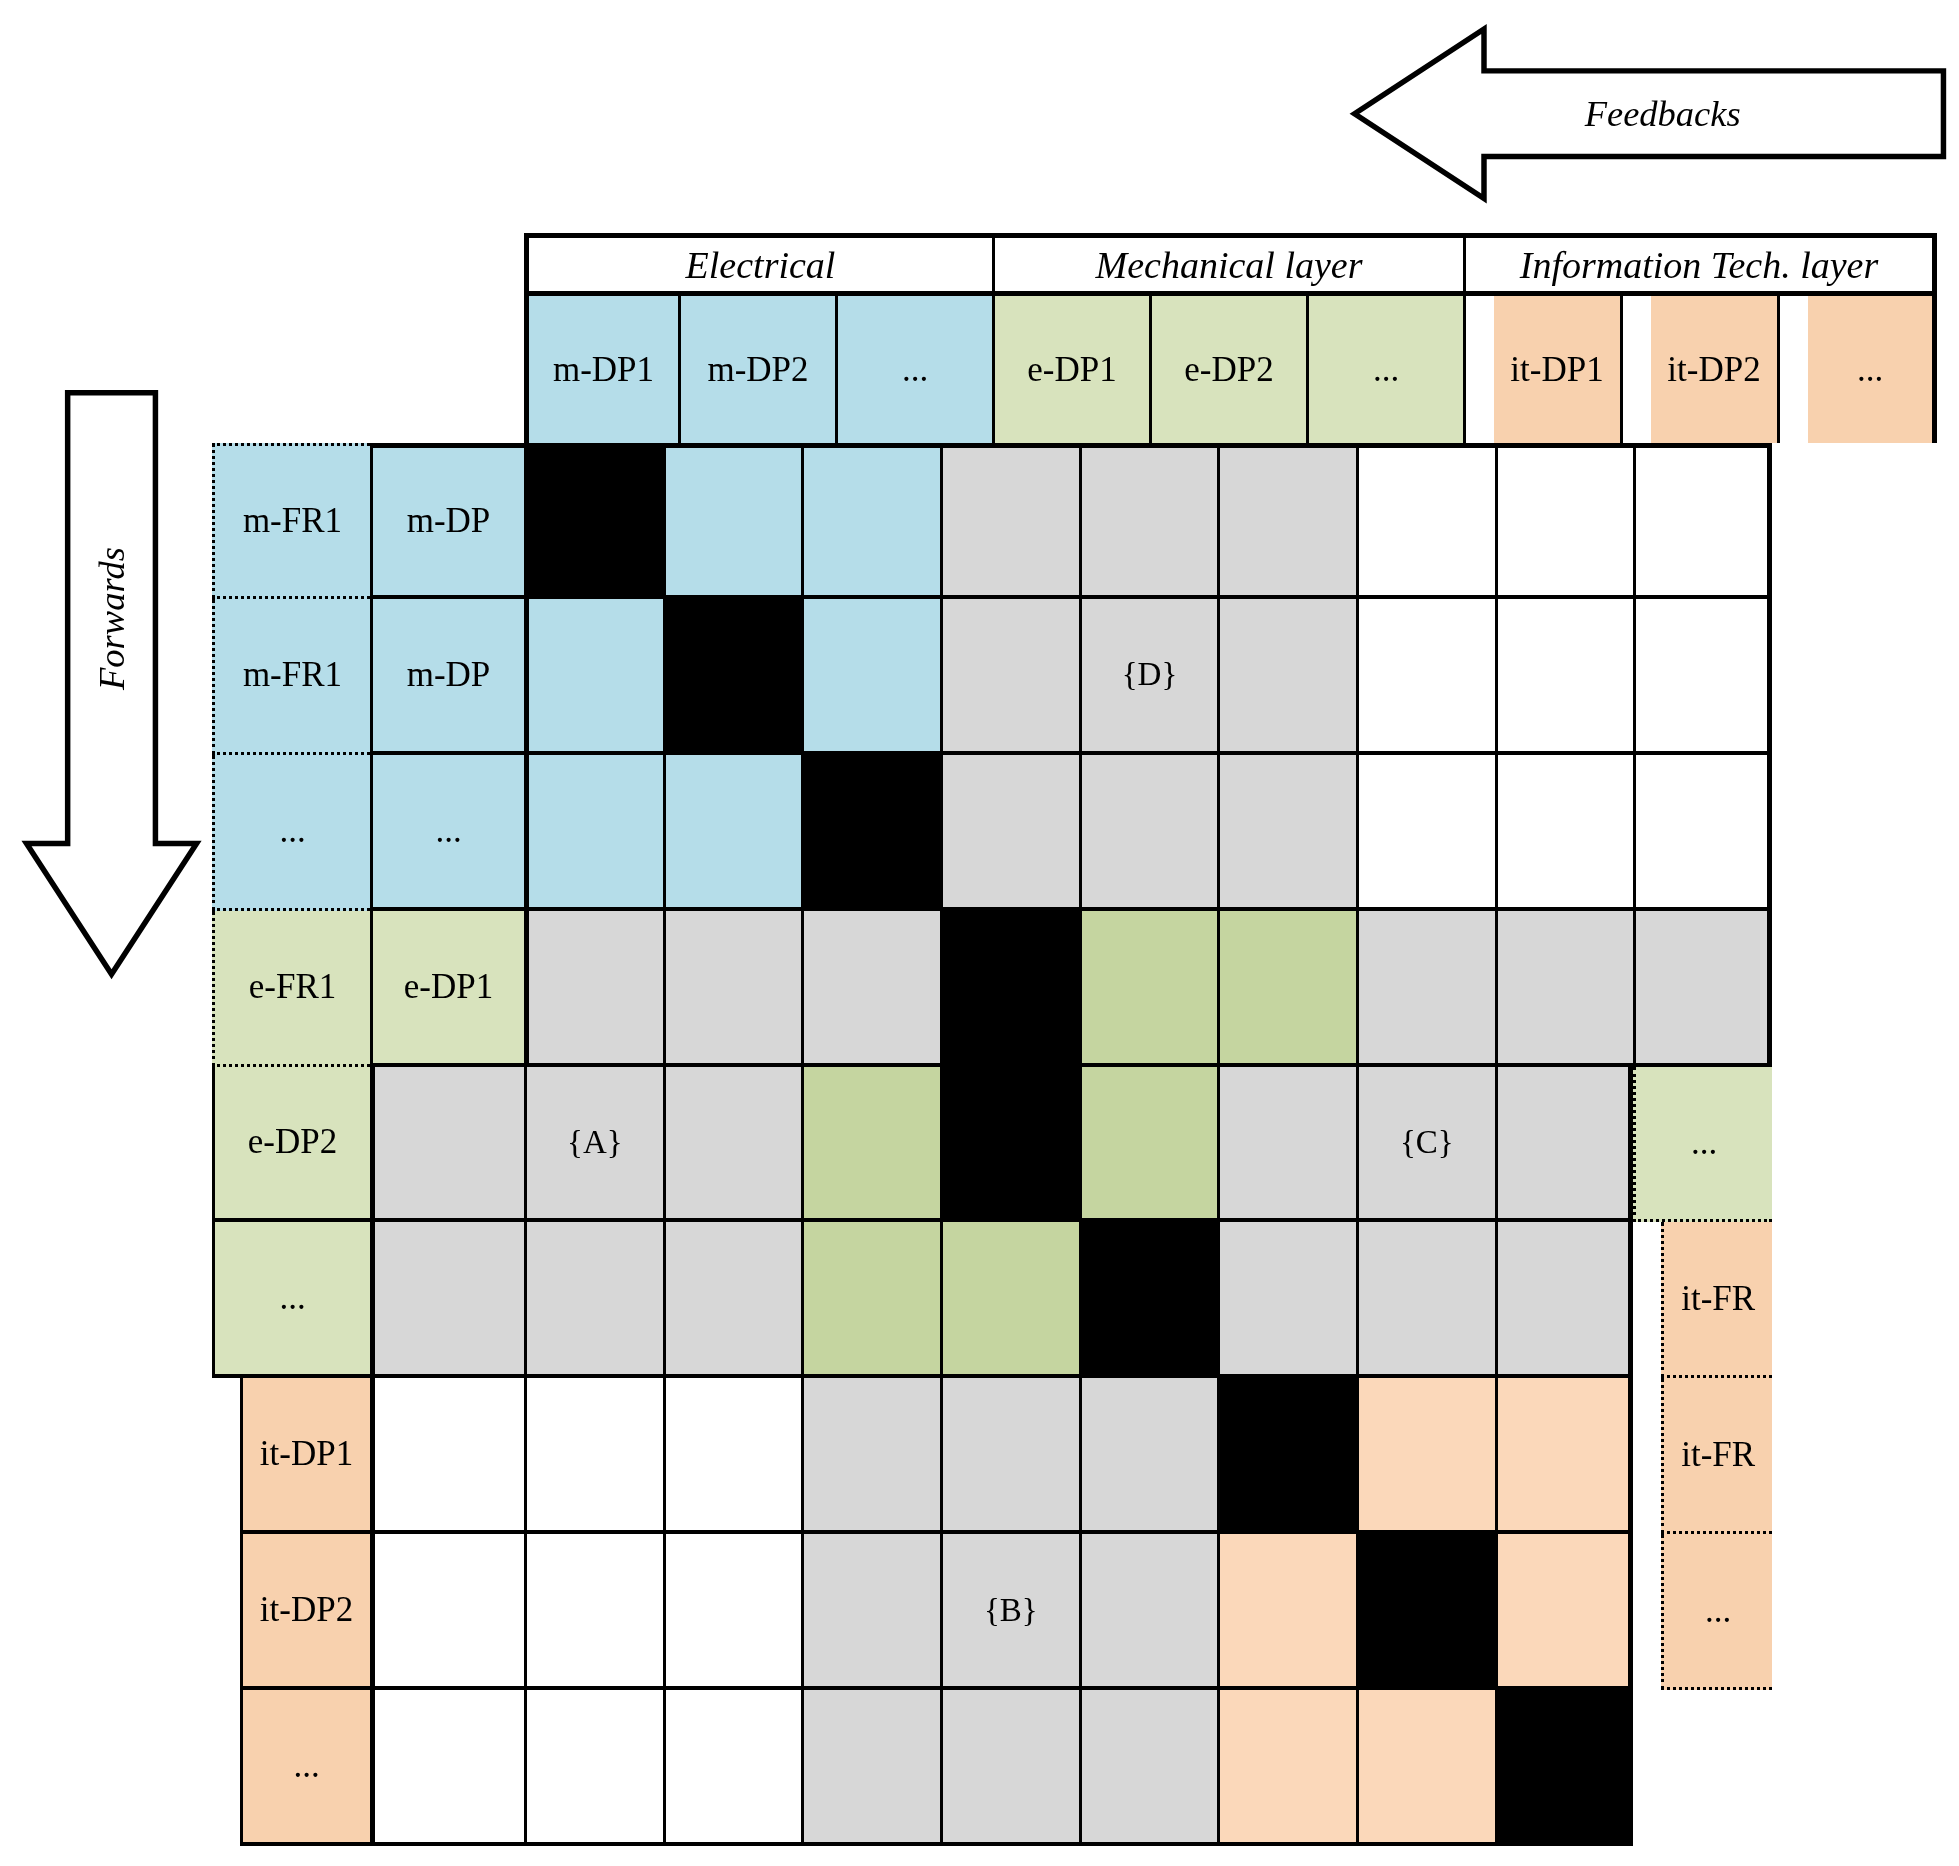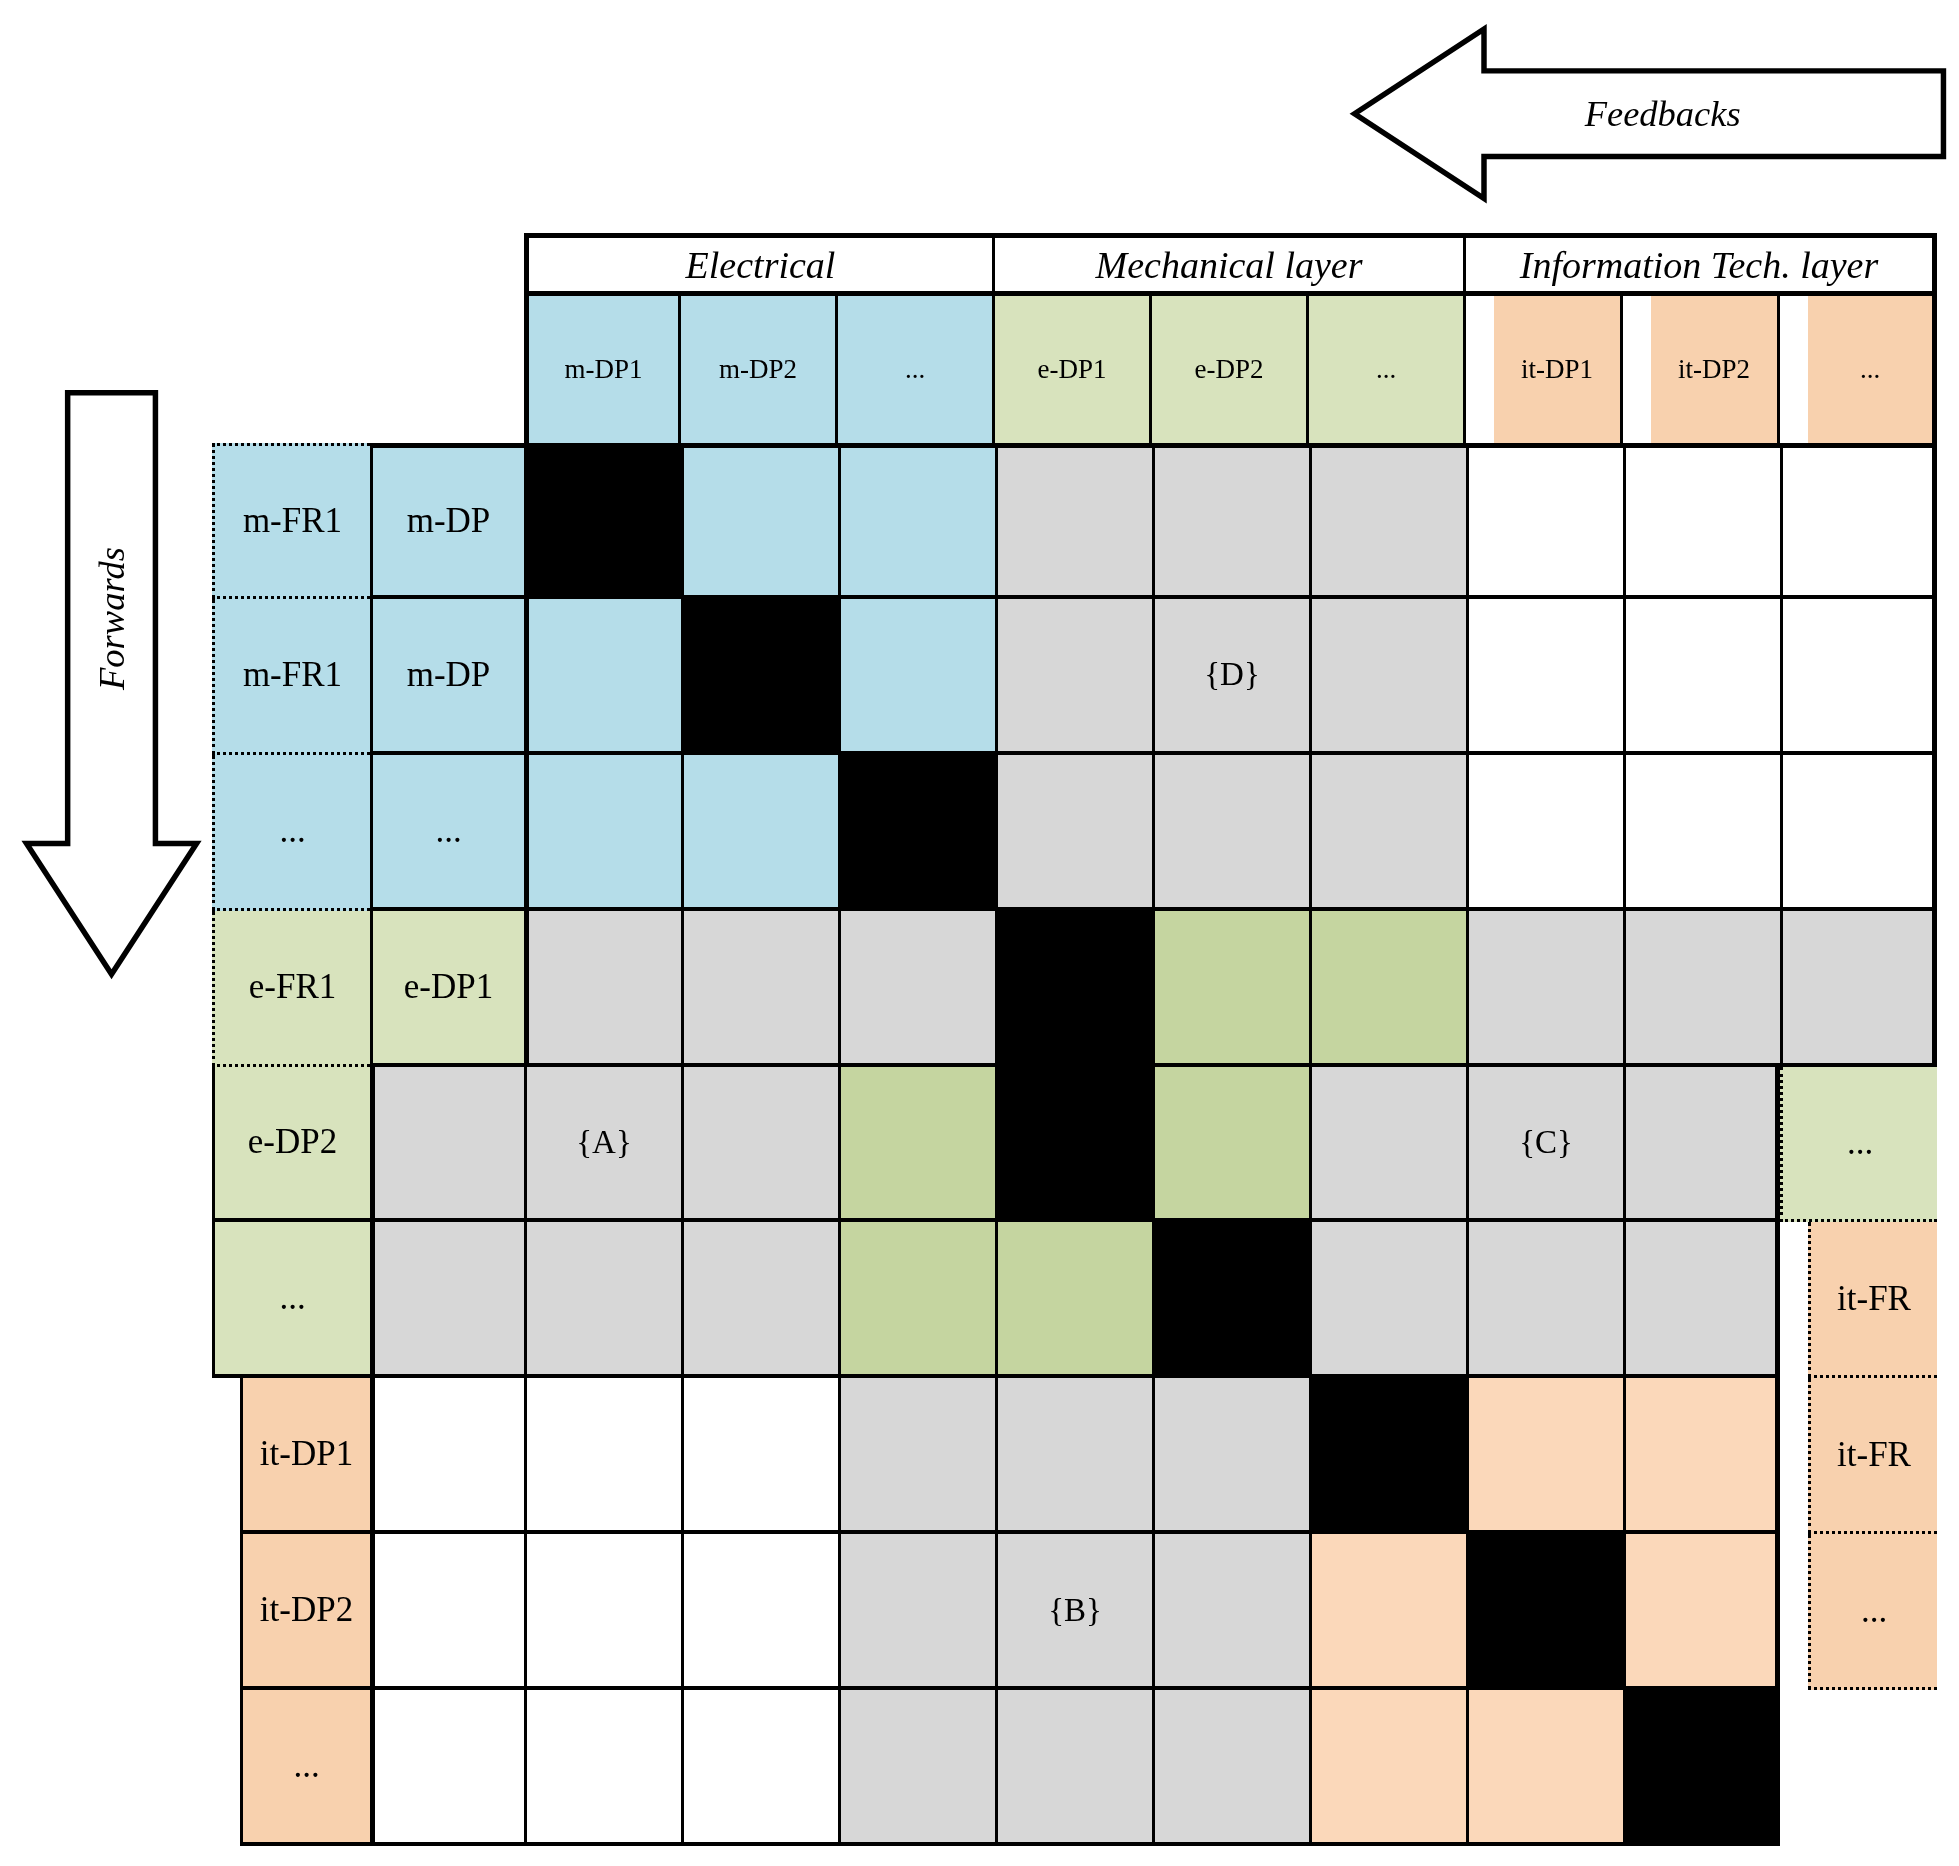--- a/index.html
+++ b/index.html
@@ -23,28 +23,28 @@
   .layer-cell:first-child{border-left:5.5px solid var(--black);}
   .layer-cell:last-child{border-right:5.5px solid var(--black);}
 
   
   .dp-row{
     left:524px;top:296px;width:1413px;height:147px;
     display:grid;grid-template-columns:repeat(9,1fr);
   }
   .dp-cell{
     box-sizing:border-box;display:flex;align-items:center;justify-content:center;
-    font-size:27px;border-right:3.7px solid var(--black);white-space:nowrap;
+    font-size:35px;border-right:3.7px solid var(--black);white-space:nowrap;
   }
   .dp-cell:first-child{border-left:5.5px solid var(--black);}
   .dp-cell:last-child{border-right:5.5px solid var(--black);}
 
   
   .main-grid{
-    left:212px;top:443px;width:1725px;height:1403px;
+    left:212px;top:443px;width:1560px;height:1403px;
     display:grid;grid-template-columns:158px 154px repeat(9,1fr);
     grid-template-rows:repeat(9,1fr);
   }
   .cell{
     box-sizing:border-box;display:flex;align-items:center;justify-content:center;
     font-size:35px;white-space:nowrap;
   }
   .fr-cell{border-left:3.7px dotted var(--black);border-bottom:3.7px dotted var(--black);}
   .fr-cell.first{border-top:3.7px dotted var(--black);}
   .dpl-cell{border-left:3.7px solid var(--black);border-bottom:4.6px solid var(--black);}

